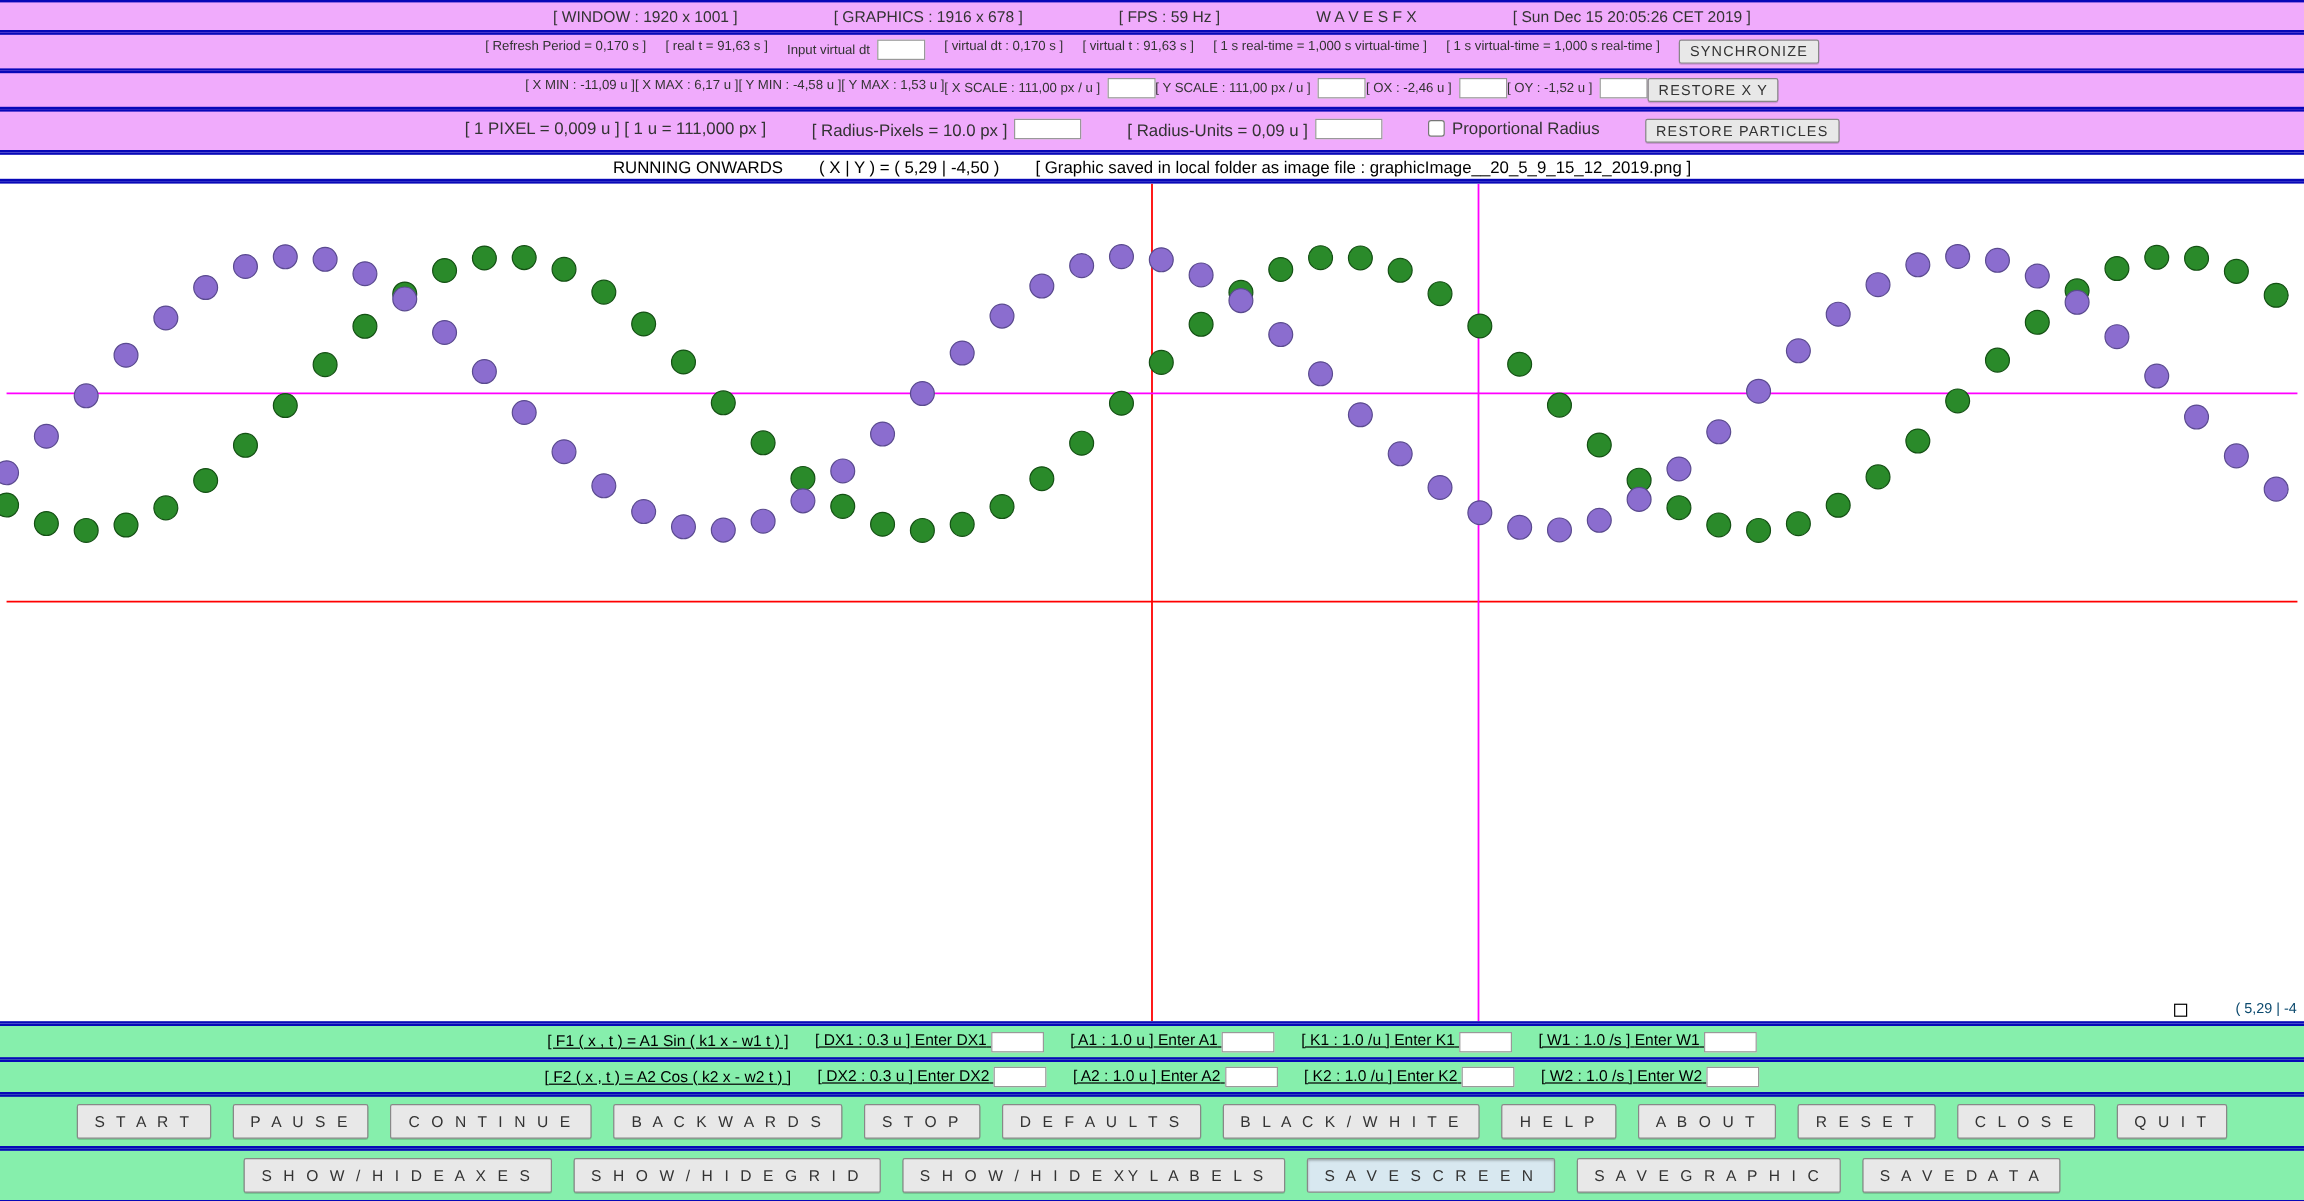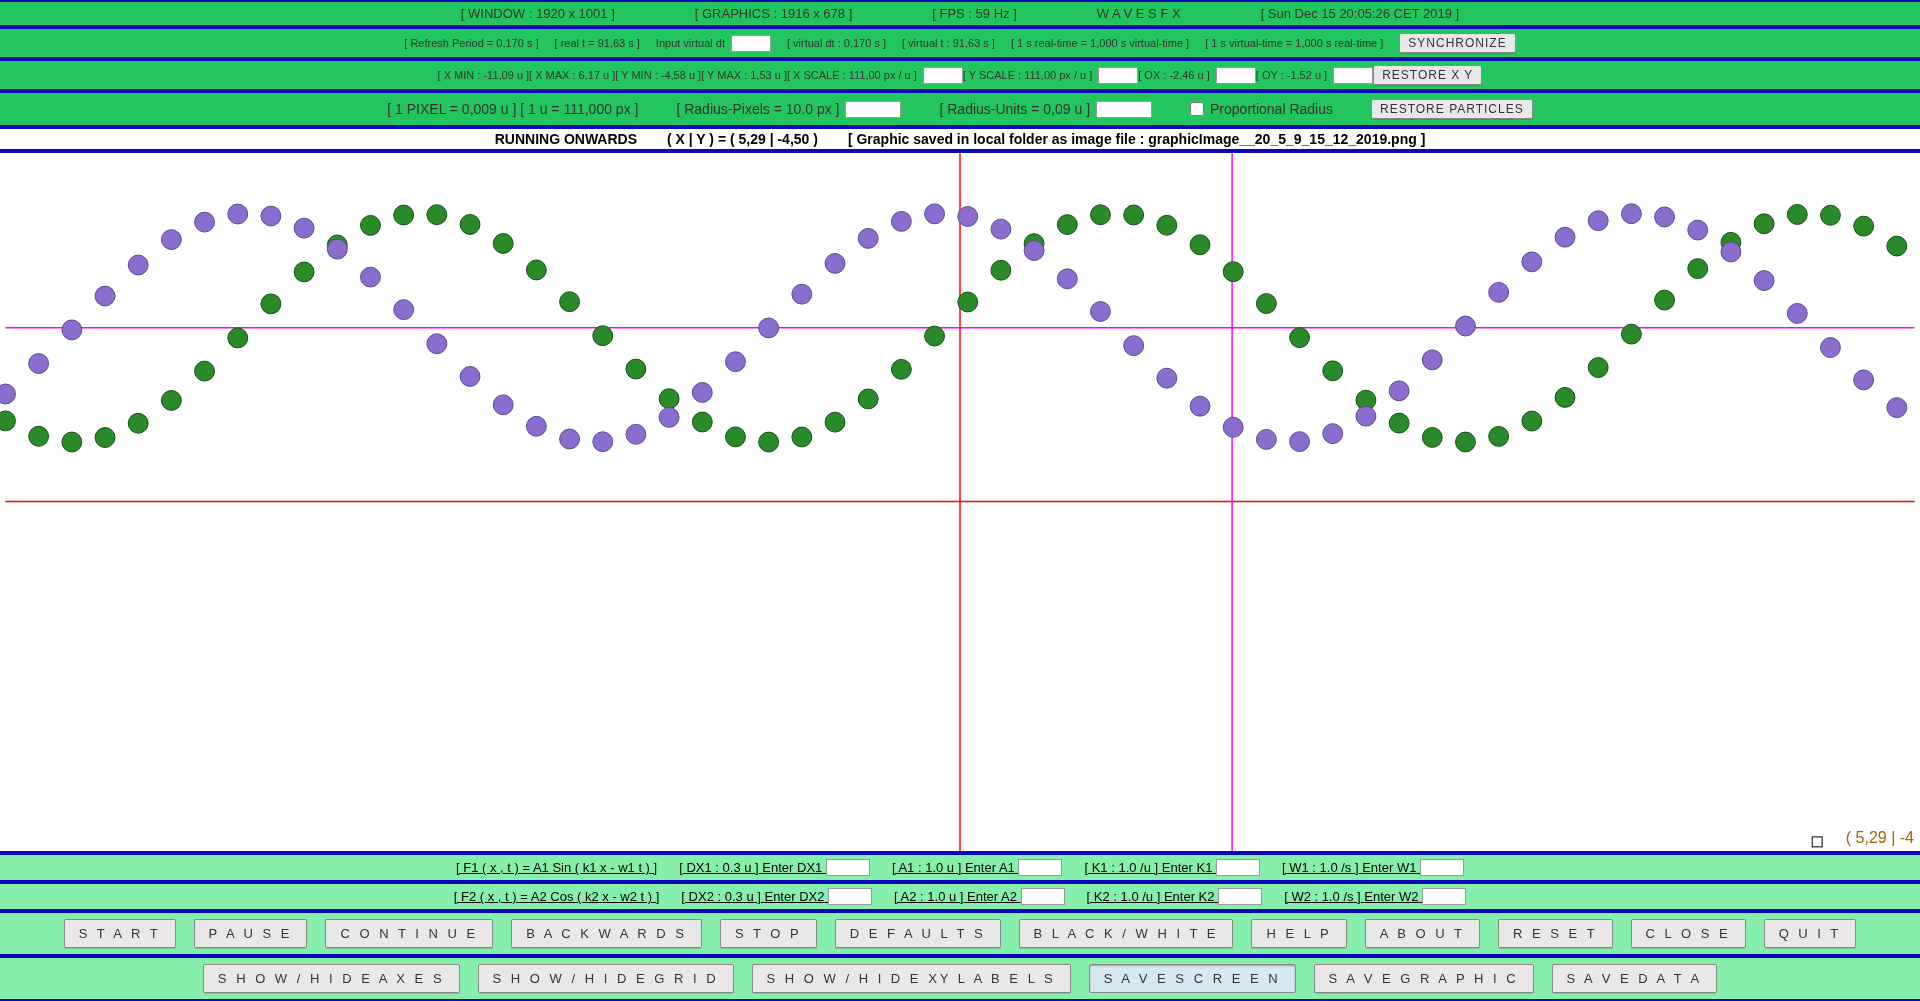--- a/index.html
+++ b/index.html
@@ -5,25 +5,25 @@
   * { box-sizing: border-box; margin: 0; padding: 0; }
   body {
     font-family: Arial, Helvetica, sans-serif;
     background: #0808b8;
     width: 1920px;
     height: 1001px;
     overflow: hidden;
     font-size: 12px;
   }
   .bar {
-    background: #22c55e;
+    background: #f0abfc;
     border-top: 2px solid #0808b8;
     border-bottom: 2px solid #0808b8;
     display: flex;
-    align-items: center;
+    align-items: flex-start;
     justify-content: center;
     gap: 24px;
     padding: 4px 8px;
     white-space: nowrap;
     color: #333;
   }
   .bar .seg { display: inline-flex; align-items: center; gap: 6px; }
   .bar input[type="text"] {
     width: 40px; height: 17px; border: 1px solid #999; background:#fff;
     padding: 0 2px; font-size: 11px;
@@ -38,25 +38,25 @@
     font-size: 12px;
     letter-spacing: 1px;
     cursor: pointer;
     color:#333;
     box-shadow: 0 1px 0 rgba(0,0,0,.15);
   }
   .btn.big { padding: 6px 14px; font-size: 13px; letter-spacing: 3px; }
   .btn:active, .btn.pressed { background:#d8e8f0; box-shadow: inset 0 1px 2px rgba(0,0,0,.3); }
   input[type="checkbox"]{ width:14px; height:14px; }
   #status-bar { background:#fff; border-top:2px solid #0808b8; border-bottom:2px solid #0808b8;
-    display:flex; align-items:flex-end; justify-content:center; gap:30px; padding:2px 8px; font-size:14px;font-weight:bold; }
+    display:flex; align-items:flex-end; justify-content:center; gap:30px; padding:2px 8px; font-size:14px; }
   #canvas-wrap { position:relative; background:#fff; border-top:2px solid #0808b8;
     border-bottom:2px solid #0808b8; overflow:hidden; }
   #canvas { width:100%; height:100%; display:block; }
-  #mouse-label { position:absolute; right:6px; bottom:4px; font-size:16px; color:#a16207; }
+  #mouse-label { position:absolute; right:6px; bottom:4px; font-size:12px; color:#0c4a6e; }
   .row-btns { background:#86efac; border-top:2px solid #0808b8; border-bottom:2px solid #0808b8;
     display:flex; align-items:center; justify-content:center; gap:18px; padding:6px 8px; }
   .param-bar { background:#86efac; border-top:2px solid #0808b8; border-bottom:2px solid #0808b8;
     display:flex; align-items:center; justify-content:center; gap:22px; padding:4px 8px; font-size:13px;text-decoration:underline; }
   .param-bar input { width:44px; height:17px; border:1px solid #999; background:#fff; font-size:11px; }
 </style>
 </head>
 <body>
 
 <div class="bar" id="bar-top" style="font-size:13px; gap:80px;">

